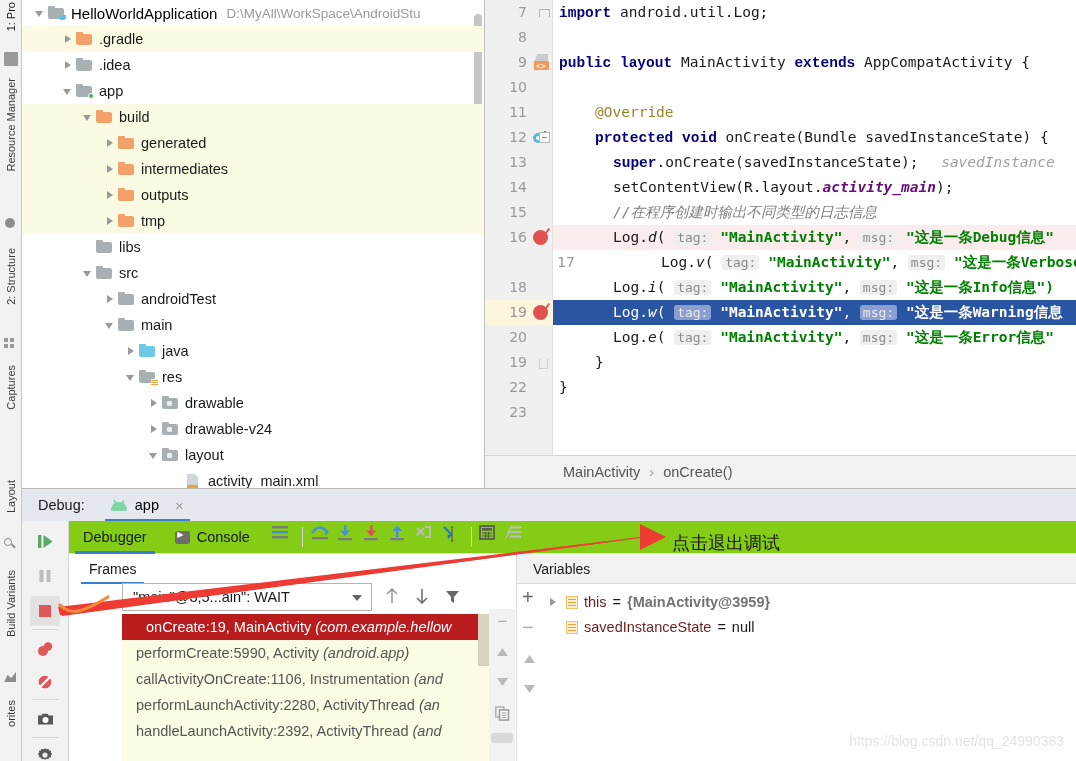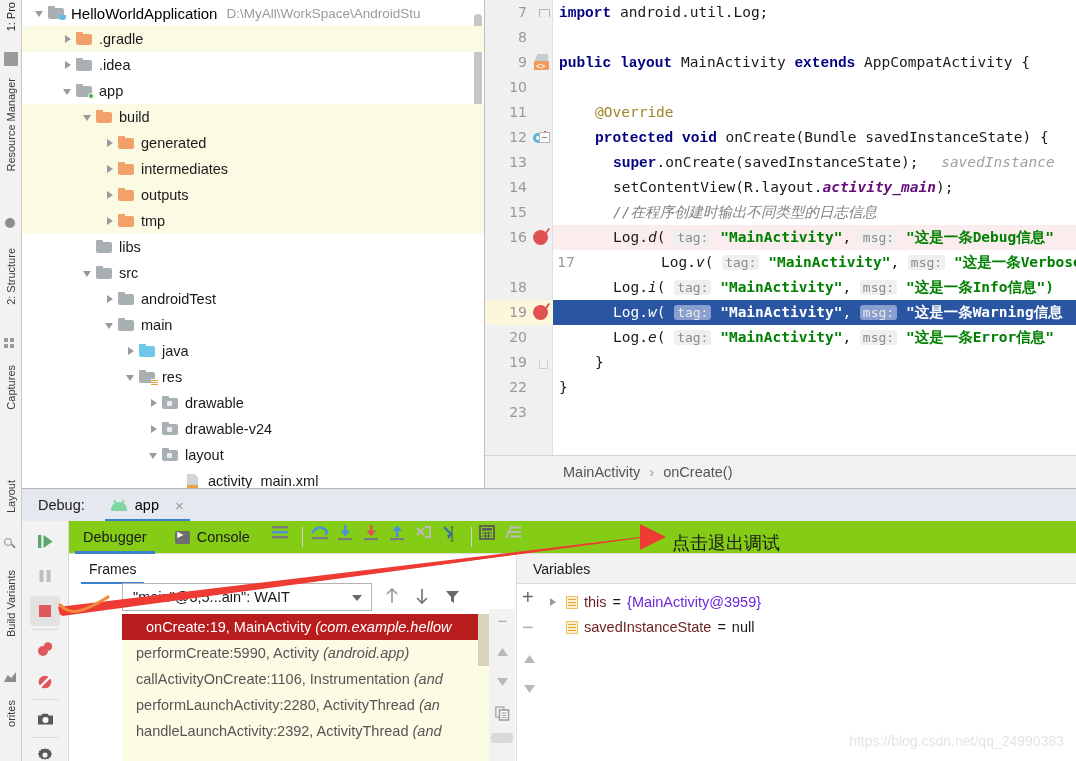--- a/index.html
+++ b/index.html
@@ -425,21 +425,21 @@
   }
   .var-ic {
     width: 12px; height: 13px; background: #fdf0d0; position: relative;
     border: 1px solid #f0c068;
   }
   .var-ic i {
     display:block; height: 1.5px; background: #e8a33d; margin: 1.5px 1px 0 1px;
   }
   .var-name { color: #6b1f1f; }
   .var-eq { color: #1a1a1a; }
-  .var-val-obj { color: #6d28d9; }
+  .var-val-obj { color: #737373; font-weight: bold; }
   .var-val { color: #1a1a1a; }
 
   
   .annot-svg {
     position: absolute; left: 0; top: 480px;
     width: 1076px; height: 160px;
     pointer-events: none;
   }
   .annot-text {
     position: absolute; left: 672px; top: 531px;

